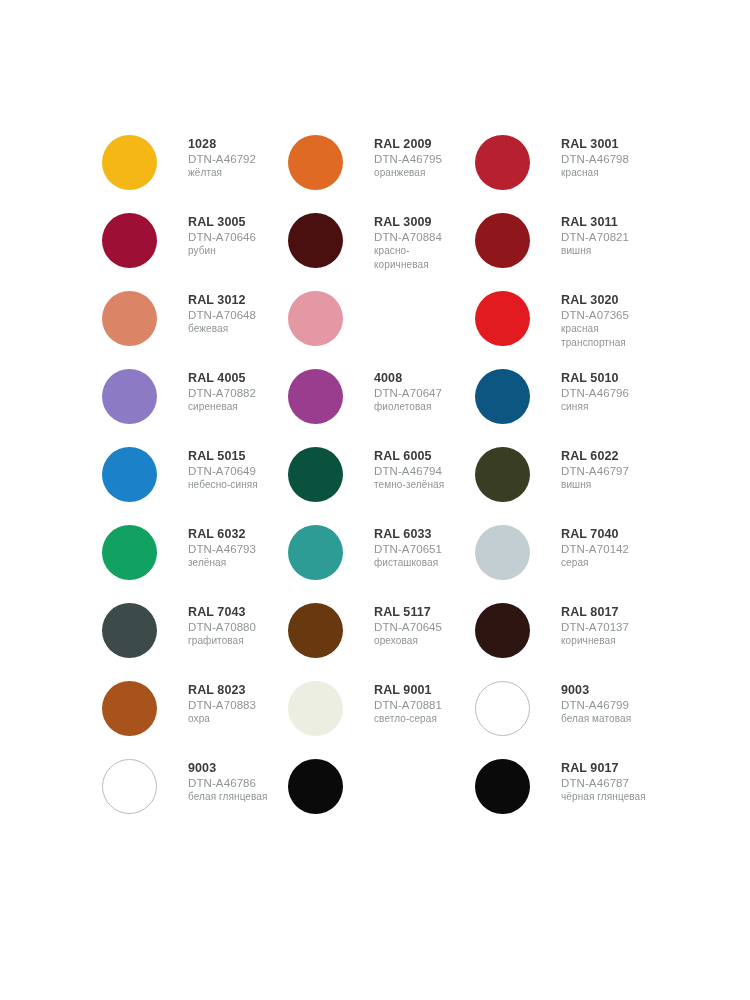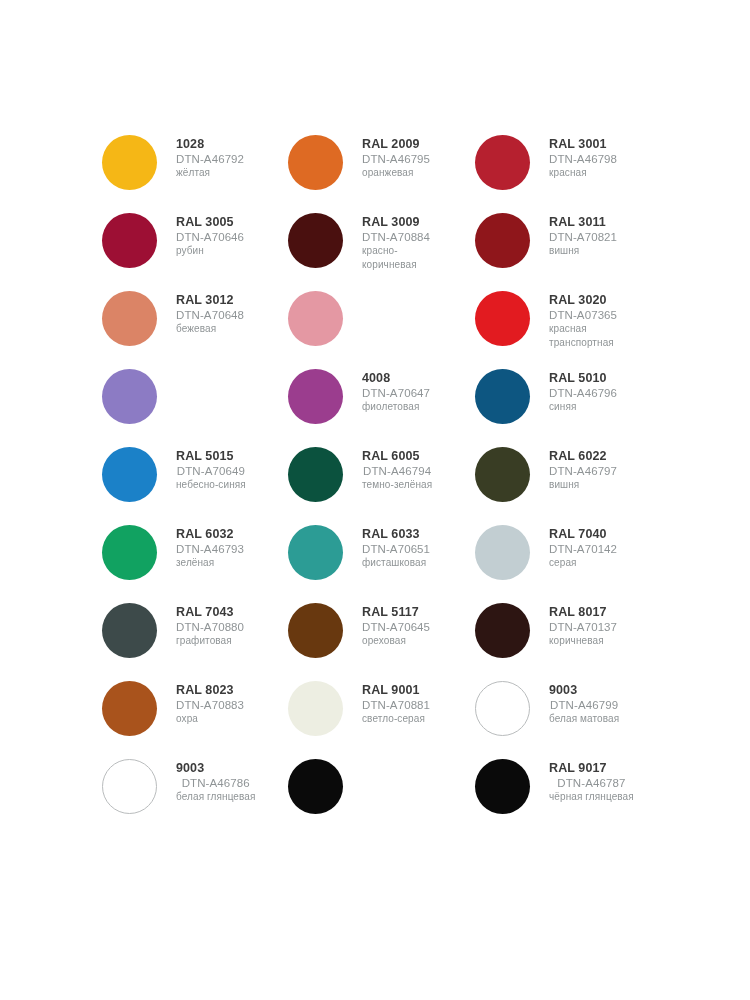--- a/index.html
+++ b/index.html
@@ -25,21 +25,21 @@
     left: 102px;
     top: 133px;
     width: 560px;
     display: grid;
     grid-template-columns: 186px 187px 187px;
     grid-auto-rows: 78px;
   }
   .swatch-item {
     display: flex;
     align-items: flex-start;
-    gap: 4px;
+    gap: 16px;
   }
   .swatch-dot-wrap {
     width: 70px;
     flex: 0 0 70px;
     display: flex;
     align-items: flex-start;
     justify-content: flex-start;
     padding-top: 2px;
   }
   .swatch-dot {
@@ -64,21 +64,20 @@
     line-height: 15px;
     letter-spacing: 0.1px;
     white-space: nowrap;
   }
   .swatch-sku {
     font-size: 11.5px;
     color: #8f9496;
     line-height: 14px;
     letter-spacing: 0.1px;
     white-space: nowrap;
-    text-align: center;
   }
   .swatch-name {
     font-size: 10px;
     color: #8f9496;
     line-height: 14px;
     letter-spacing: 0.1px;
   }
   .swatch-name .nm-line {
     display: block;
     white-space: nowrap;
@@ -189,20 +188,27 @@
           <div class="swatch-name">
             <span class="nm-line">красная</span>
             <span class="nm-line">транспортная</span>
           </div>
         </div>
       </div>
       <div class="swatch-item">
         <div class="swatch-dot-wrap">
           <span class="swatch-dot" style="background: rgb(140, 123, 196);"></span>
         </div>
+        <div class="swatch-text">
+          <div class="swatch-code">RAL 4005</div>
+          <div class="swatch-sku">DTN-A70882</div>
+          <div class="swatch-name">
+            <span class="nm-line">сиреневая</span>
+          </div>
+        </div>
       </div>
       <div class="swatch-item">
         <div class="swatch-dot-wrap">
           <span class="swatch-dot" style="background: rgb(155, 61, 142);"></span>
         </div>
         <div class="swatch-text">
           <div class="swatch-code">4008</div>
           <div class="swatch-sku">DTN-A70647</div>
           <div class="swatch-name">
             <span class="nm-line">фиолетовая</span>

